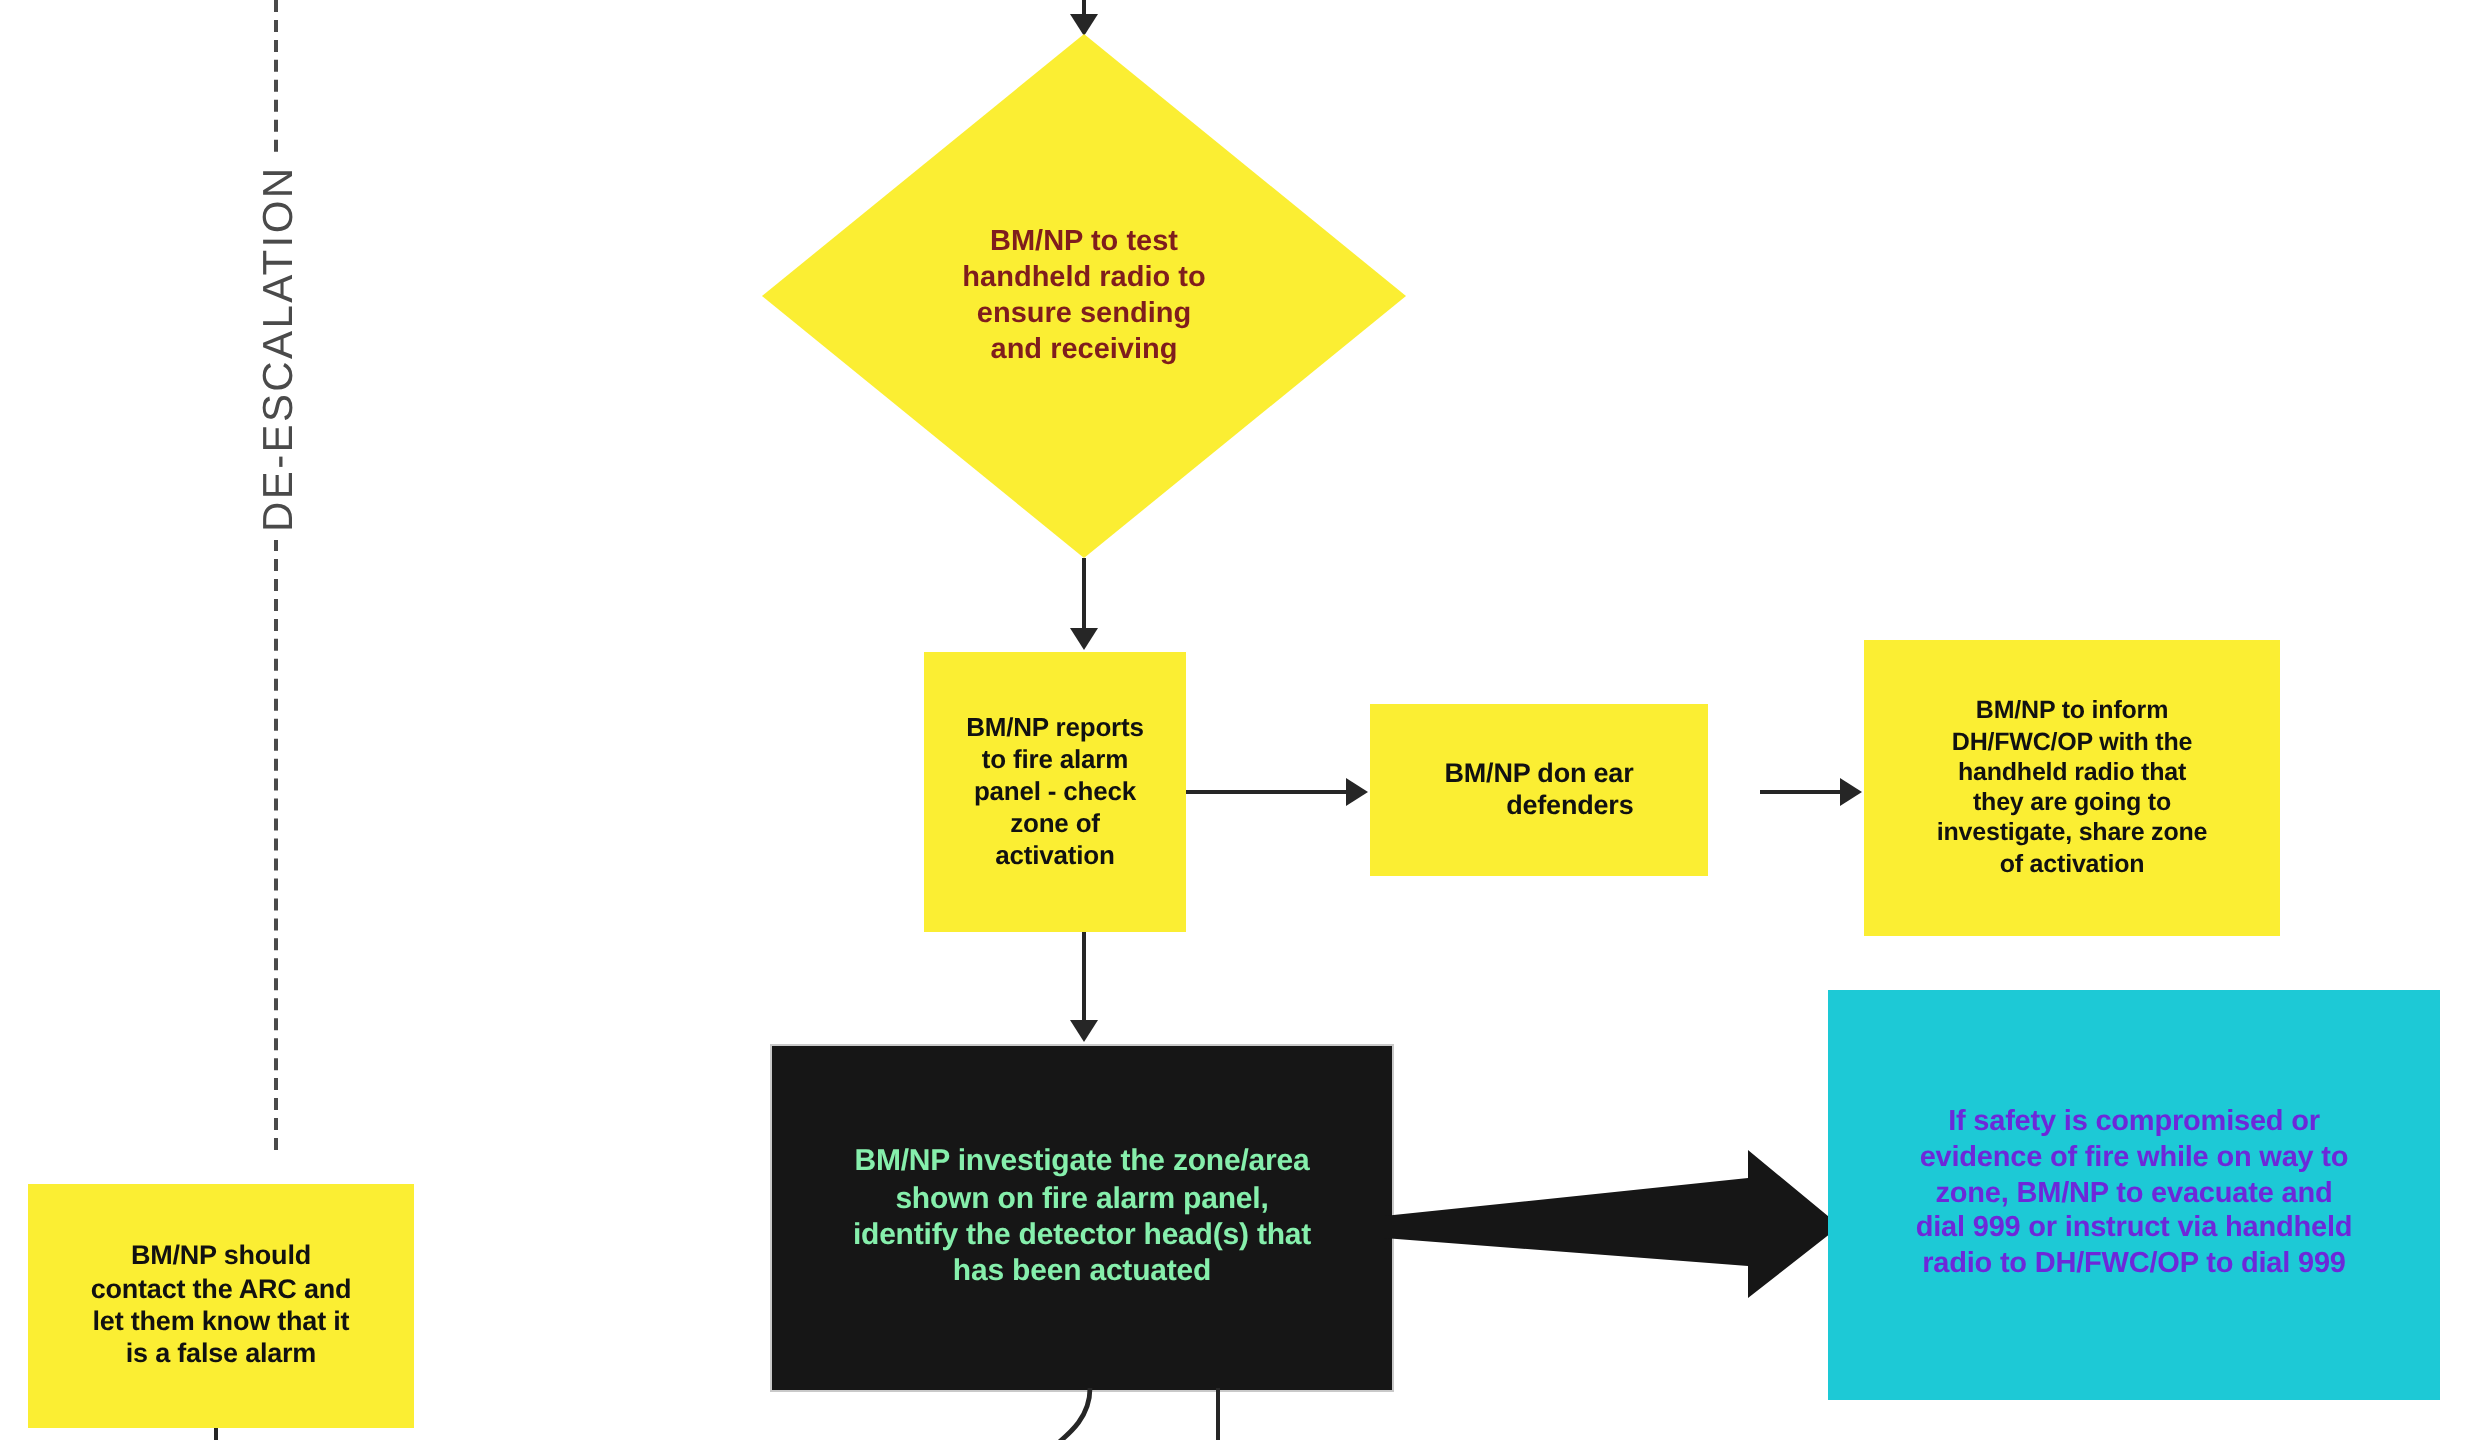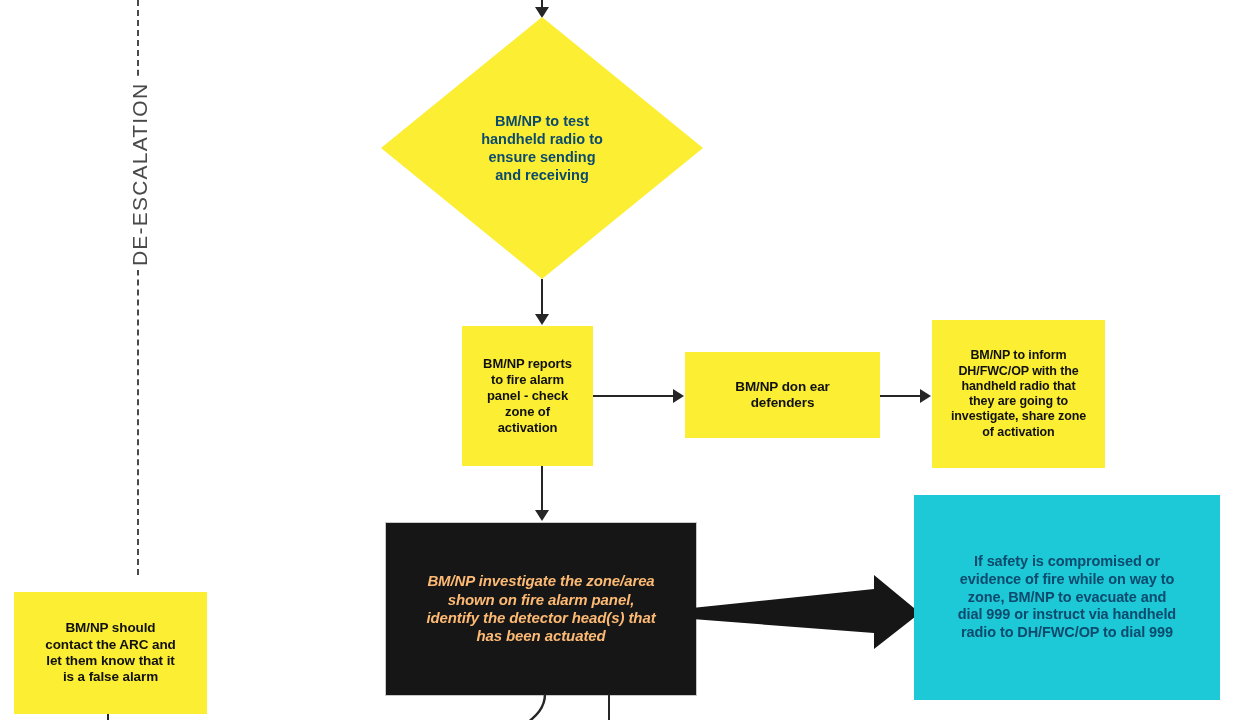--- a/index.html
+++ b/index.html
@@ -30,47 +30,46 @@
     line-height: 1.22;
     white-space: pre-line;
     letter-spacing: -0.1px;
   }
   .node-yellow {
     background: #fbee33;
     color: #111111;
   }
   .node-black {
     background: #161616;
-    color: #fdba74;
-    font-style: italic;
+    color: #86efac;
   }
   .node-cyan {
     background: #1dc9d6;
-    color: #0c4a6e;
+    color: #6d28d9;
   }
 
   
   .diamond-wrap {
     position: absolute;
   }
   .diamond-shape {
     position: absolute;
     inset: 0;
     background: #fbee33;
     clip-path: polygon(50% 0%, 100% 50%, 50% 100%, 0% 50%);
   }
   .diamond-label {
     position: absolute;
     left: 50%;
     top: 50%;
     transform: translate(-50%, -50%);
     width: 74%;
     text-align: center;
     font-weight: bold;
-    color: #0c4a6e;
+    color: #7f1d1d;
     line-height: 1.25;
     white-space: pre-line;
   }
 
   
   .conn {
     position: absolute;
     background: #262626;
   }
   .conn-v { width: 2px; }
@@ -156,27 +155,27 @@
 
   <div class="node node-yellow" style="left:462px; top:326px; width:131px; height:140px; font-size:13px; padding:4px 18px;">BM/NP reports
 to fire alarm
 panel - check
 zone of
 activation</div>
 
   <div class="conn conn-h" style="left:593px; top:395px; width:82px;"></div>
   <div class="arrowhead-right" style="left:673px; top:389px;"></div>
 
-  <div class="node node-yellow" style="left:685px; top:352px; width:195px; height:86px; font-size:13.5px; padding:16px 8px;">BM/NP don ear
+  <div class="node node-yellow" style="left:685px; top:352px; width:169px; height:86px; font-size:13.5px; padding:16px 8px;text-align:right;">BM/NP don ear
 defenders</div>
 
   <div class="conn conn-h" style="left:880px; top:395px; width:41px;"></div>
   <div class="arrowhead-right" style="left:920px; top:389px;"></div>
 
-  <div class="node node-yellow" style="left:932px; top:320px; width:173px; height:148px; font-size:12.5px; padding:20px 5px;">BM/NP to inform
+  <div class="node node-yellow" style="left:932px; top:320px; width:208px; height:148px; font-size:12.5px; padding:20px 5px;">BM/NP to inform
 DH/FWC/OP with the
 handheld radio that
 they are going to
 investigate,  share zone
 of activation</div>
 
   <div class="conn conn-v" style="left:541px; top:466px; height:46px;"></div>
   <div class="arrowhead-down" style="left:535px; top:510px;"></div>
 
   <div class="node node-black" style="left:386px; top:523px; width:310px; height:172px; font-size:15px; padding:6px 8px;

